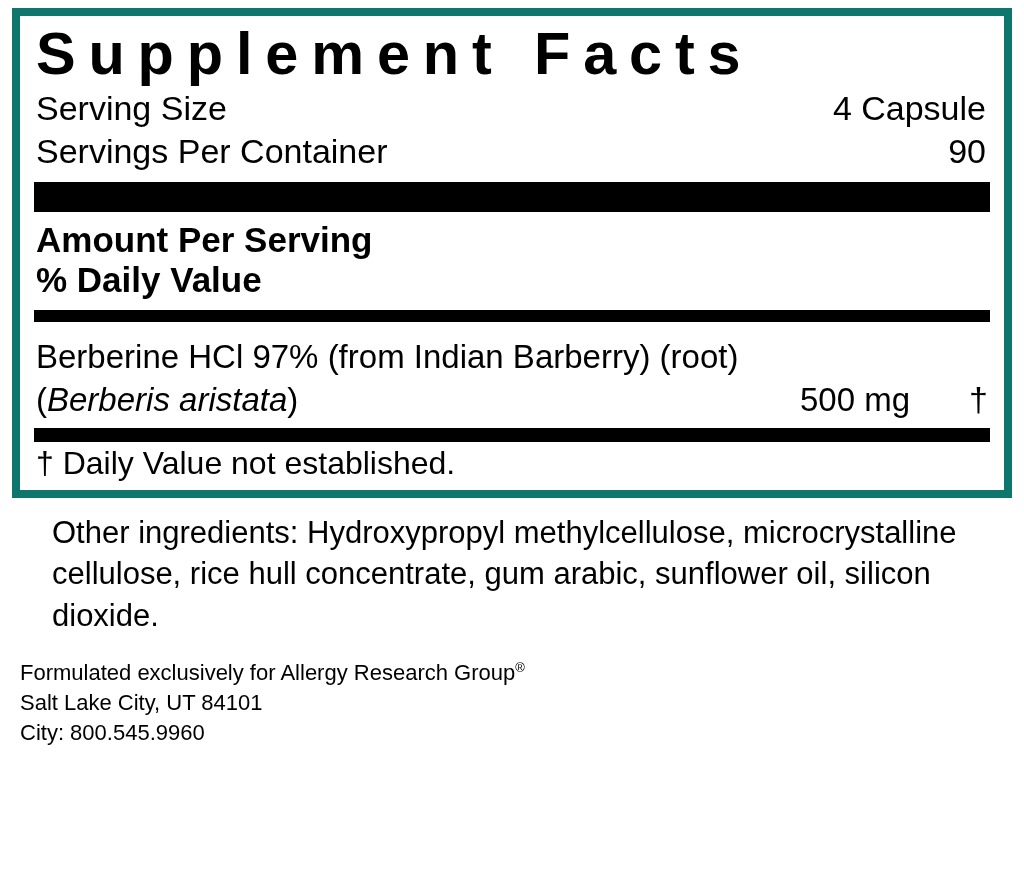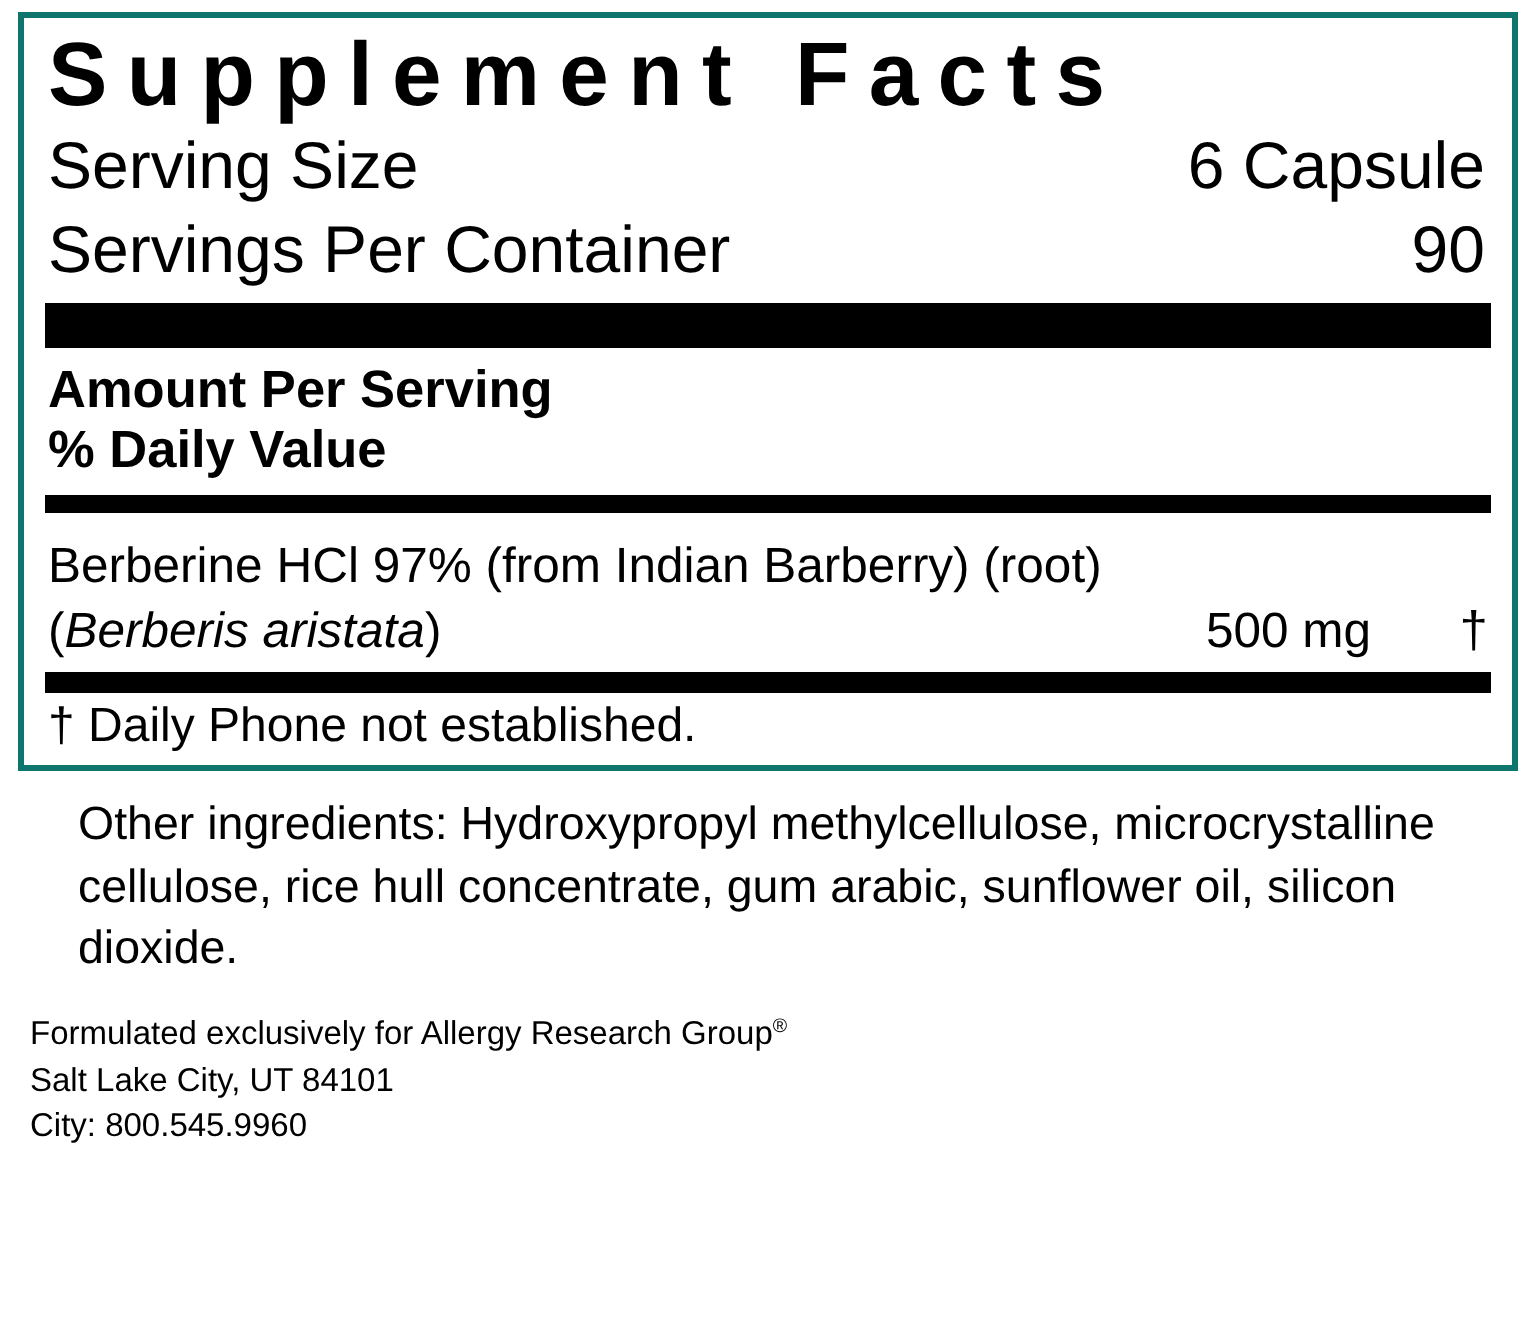--- a/index.html
+++ b/index.html
@@ -18,40 +18,40 @@
     position: relative;
     width: 1024px;
     height: 887px;
     box-sizing: border-box;
     padding: 8px 12px 0 12px;
   }
 
   
   .panel {
     box-sizing: border-box;
-    border: 4px solid #0f766e;
+    border: 8px solid #0f766e;
     padding: 0 14px 6px 14px;
   }
 
   .sf-title {
     font-size: 60px;
     font-weight: bold;
     letter-spacing: 13px;
     line-height: 1.05;
     white-space: nowrap;
     padding: 6px 0 2px 2px;
     transform: scaleX(0.99);
     transform-origin: left center;
   }
 
   .row {
     display: flex;
     justify-content: space-between;
     align-items: flex-end;
-    font-size: 44px;
+    font-size: 34px;
     line-height: 1.22;
     padding: 1px 4px 1px 2px;
   }
   .row .left  { white-space: nowrap; }
   .row .right { white-space: nowrap; }
 
   .bar-thick {
     height: 30px;
     background: #000;
     margin: 8px 0 0 0;
@@ -130,21 +130,21 @@
 <body>
 
 <div class="page">
 
   <div class="panel">
 
     <div class="sf-title">Supplement Facts</div>
 
     <div class="row">
       <span class="left">Serving Size</span>
-      <span class="right">6 Capsule</span>
+      <span class="right">4 Capsule</span>
     </div>
 
     <div class="row">
       <span class="left">Servings Per Container</span>
       <span class="right">90</span>
     </div>
 
     <div class="bar-thick"></div>
 
     <div class="row-bold">
@@ -158,21 +158,21 @@
       <div class="ing-line1">Berberine HCl 97% (from Indian Barberry) (root)</div>
       <div class="ing-line2">
         <span><span>(</span><span class="latin">Berberis aristata</span><span>)</span></span>
         <span class="amt">500 mg</span>
         <span class="dag">†</span>
       </div>
     </div>
 
     <div class="bar-med"></div>
 
-    <div class="footnote">† Daily Phone not established.</div>
+    <div class="footnote">† Daily Value not established.</div>
 
   </div>
 
   <div class="other-ing">Other ingredients: Hydroxypropyl methylcellulose, microcrystalline cellulose, rice hull concentrate, gum arabic, sunflower oil, silicon dioxide.</div>
 
   <div class="formulated">
     <div><span>Formulated exclusively for Allergy Research Group</span><sup>®</sup></div>
     <div>Salt Lake City, UT 84101</div>
     <div>City: 800.545.9960</div>
   </div>

